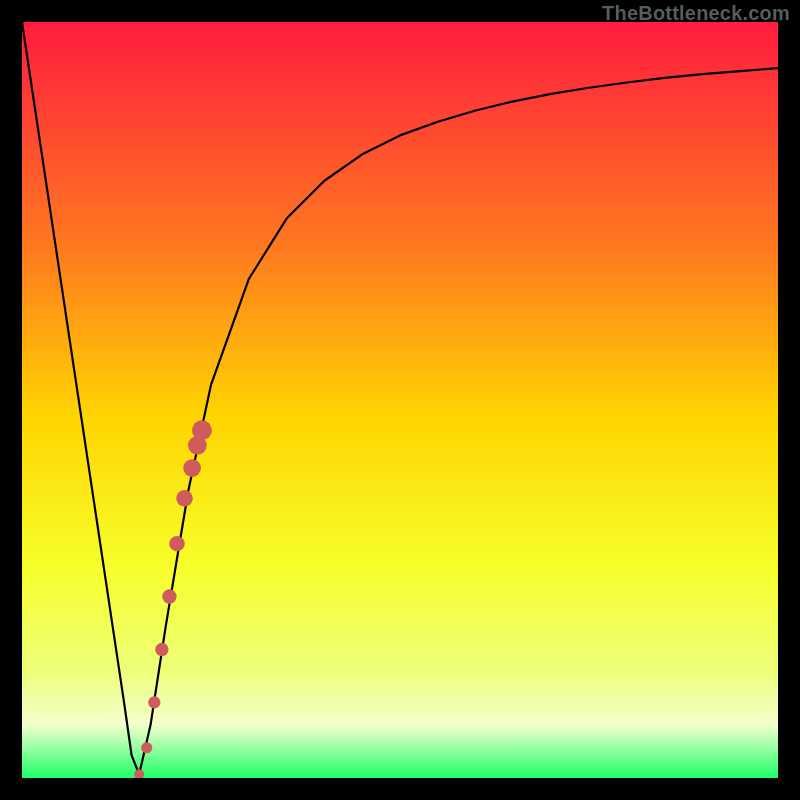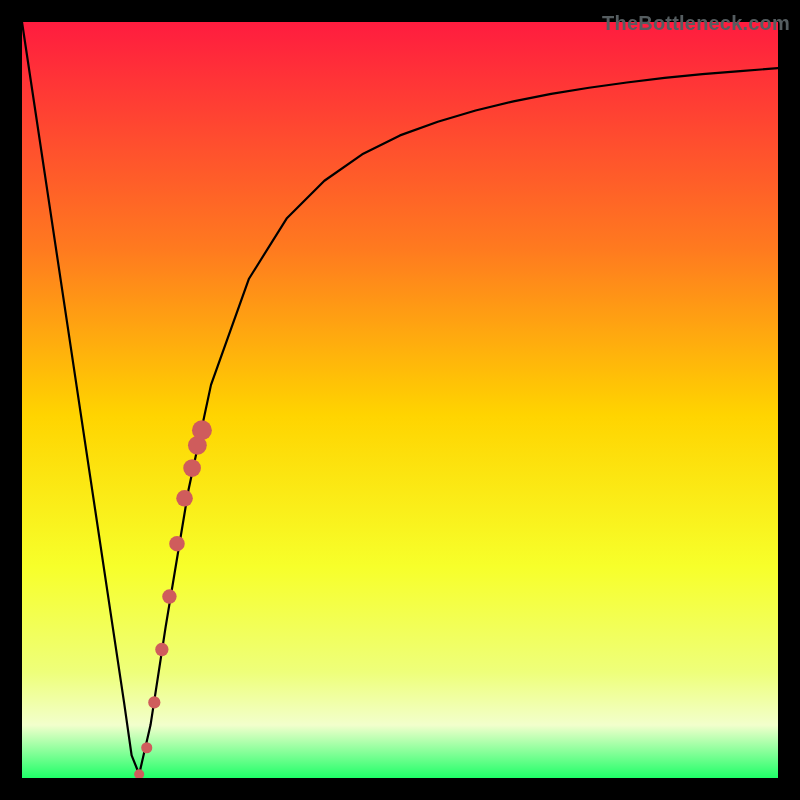--- a/index.html
+++ b/index.html
@@ -25,21 +25,21 @@
     height: 756px;
     overflow: hidden;
   }
   .plot-rect svg {
     position: absolute;
     left: 0;
     top: 0;
   }
   .watermark {
     position: absolute;
-    top: 12px;
+    top: 2px;
     right: 10px;
     color: #555d60;
     font-size: 20px;
     font-weight: 600;
     letter-spacing: 0.2px;
     pointer-events: none;
   }
 </style>
 </head>
 <body>

